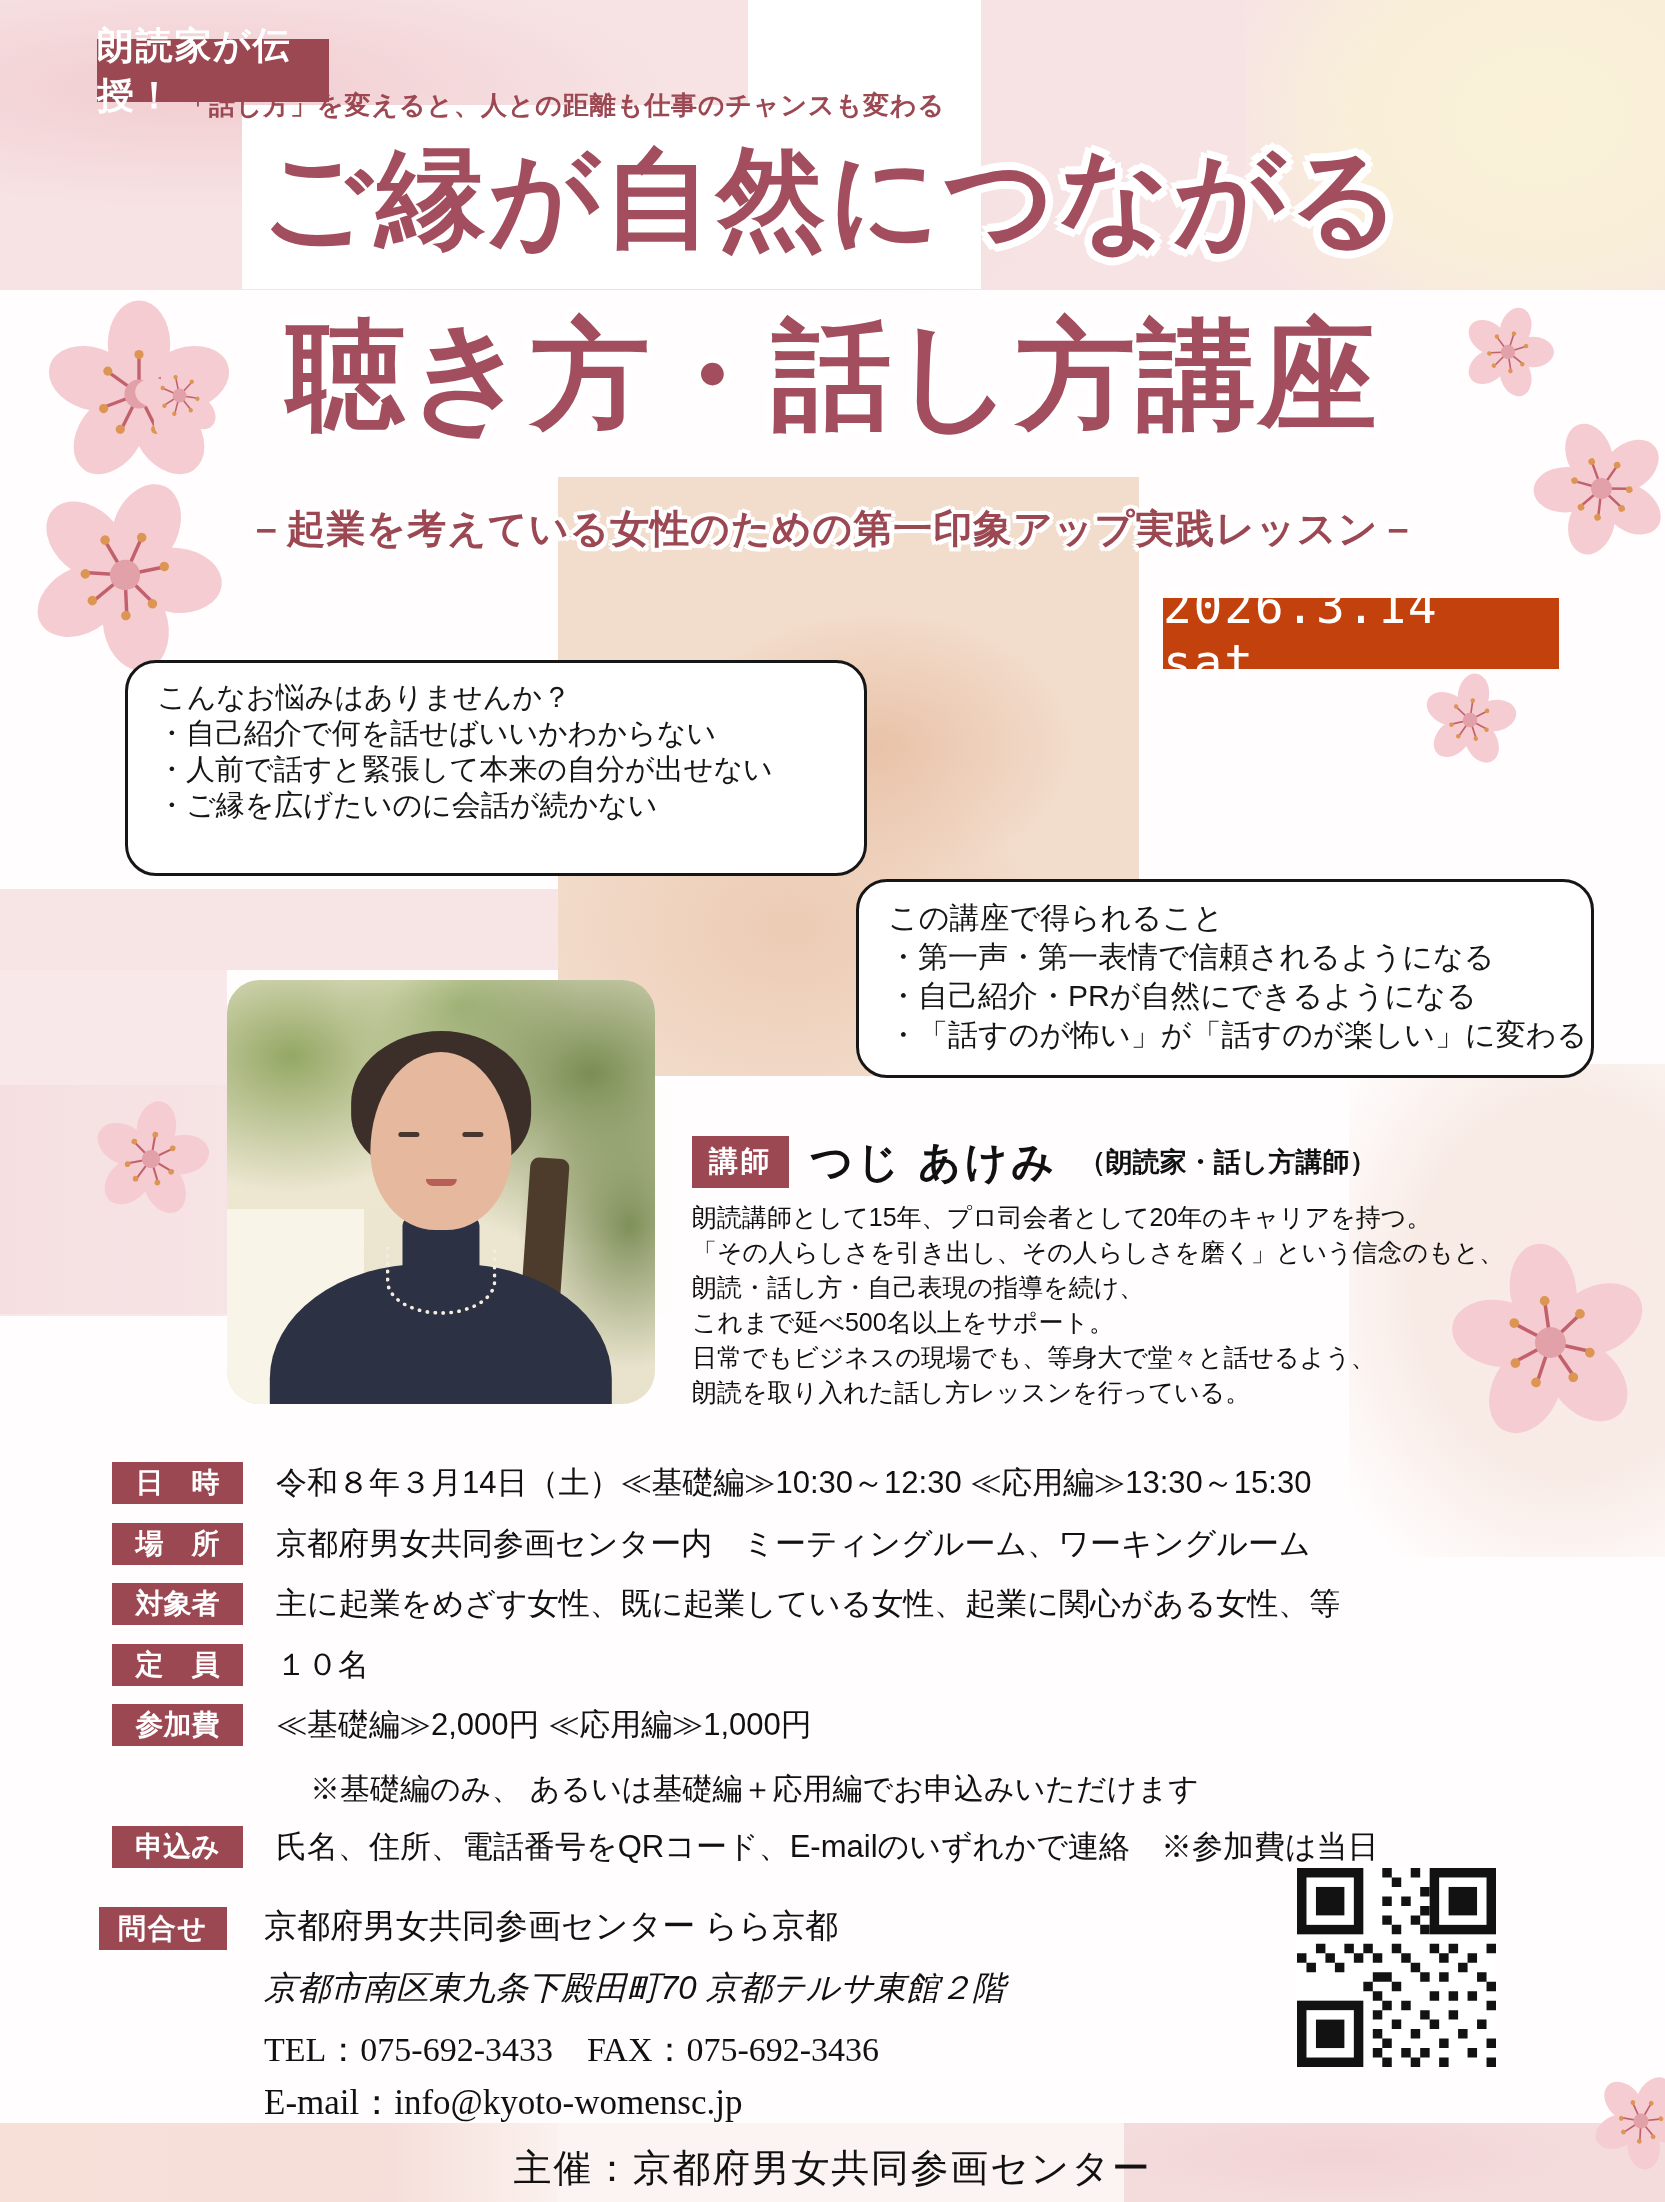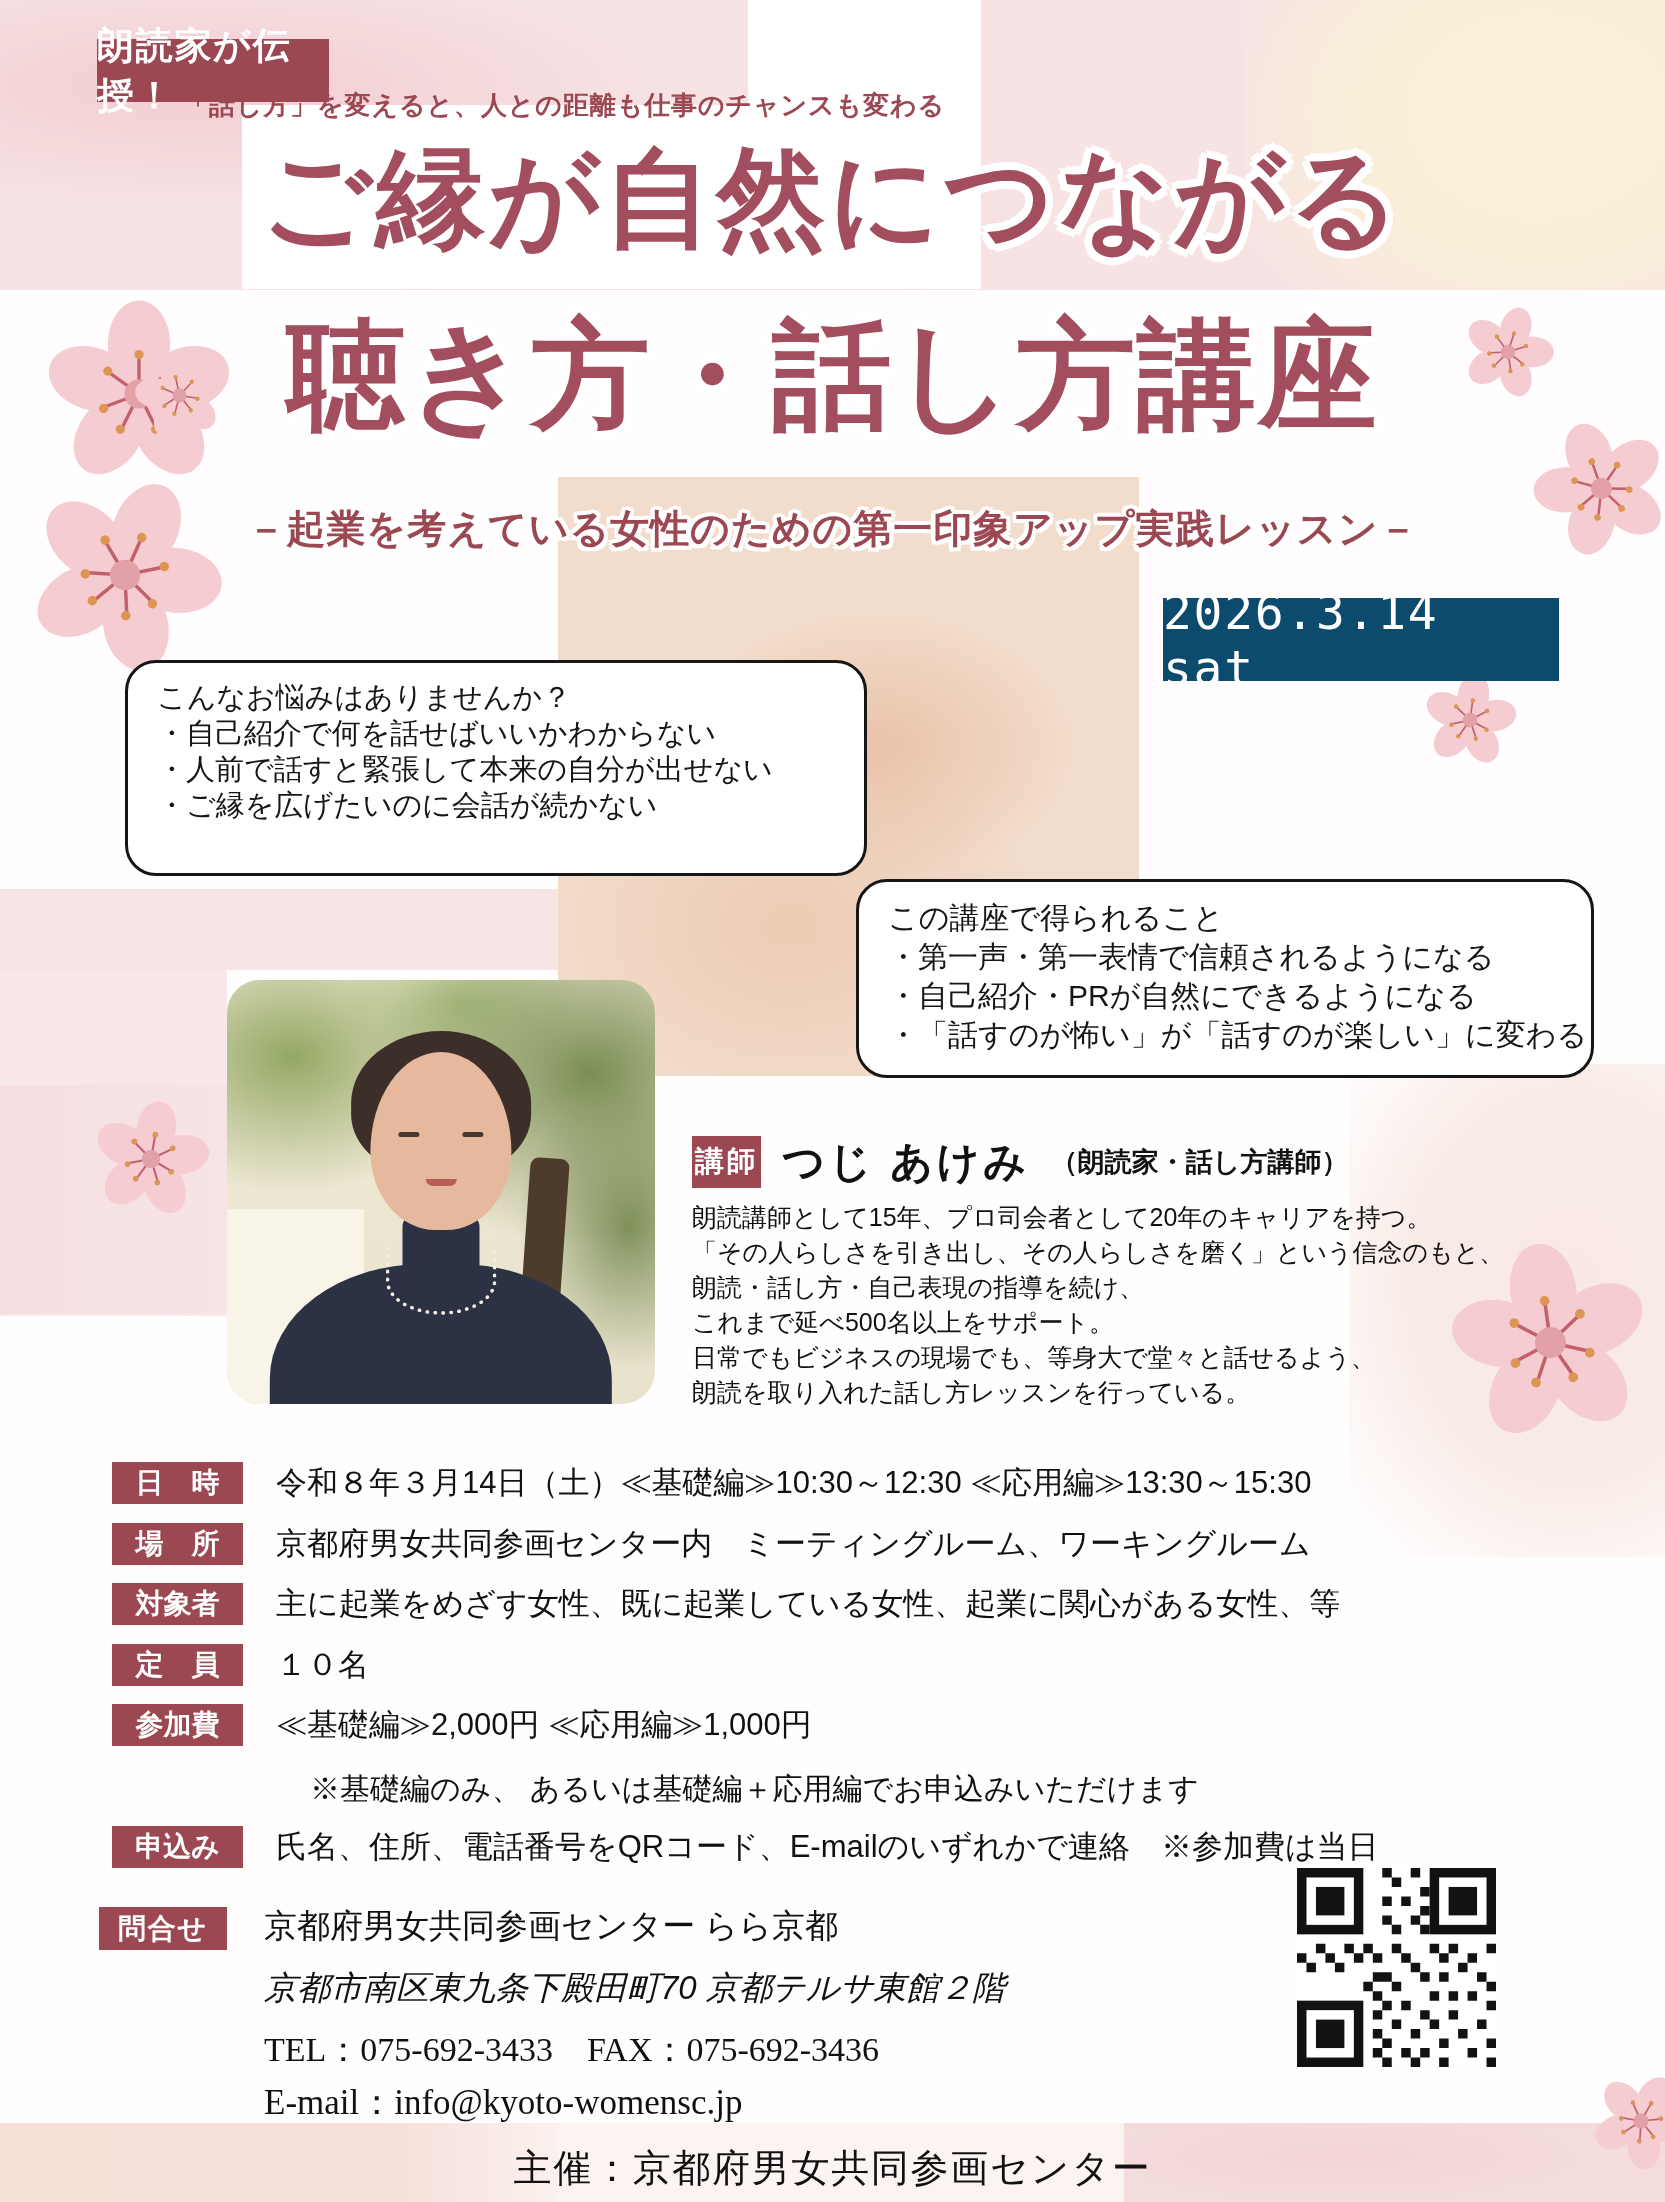--- a/index.html
+++ b/index.html
@@ -60,22 +60,22 @@
   }
   .title-1{top:126px;font-size:109px;letter-spacing:3.5px;}
   .title-2{top:296px;font-size:119px;letter-spacing:1.7px;}
   .subtitle{
     position:absolute;left:0;top:502px;width:1665px;text-align:center;
     color:#9c4853;font-size:39px;font-weight:bold;letter-spacing:0.9px;
     text-shadow:-3.5px -3.5px 0 #fff,3.5px -3.5px 0 #fff,-3.5px 3.5px 0 #fff,3.5px 3.5px 0 #fff,
                 -4.3px 0 0 #fff,4.3px 0 0 #fff,0 -4.3px 0 #fff,0 4.3px 0 #fff;
   }
   .date-badge{
-    position:absolute;left:1163px;top:598px;width:396px;height:83px;
-    background:#0c4a6e;color:#ffffff;display:flex;align-items:center;justify-content:center;
+    position:absolute;left:1163px;top:598px;width:396px;height:71px;
+    background:#c2410c;color:#ffffff;display:flex;align-items:center;justify-content:center;
     font-family:"DejaVu Sans Mono",monospace;font-size:48px;letter-spacing:1.7px;
   }
   
   .bubble{
     position:absolute;background:#ffffff;border:3.5px solid #161616;border-radius:31px;
     box-sizing:border-box;padding:15.6px 29px;font-size:29px;line-height:36px;color:#161616;
   }
   .bubble-worries{left:125px;top:660px;width:742px;height:216px;}
   .bubble-benefits{left:856px;top:879px;width:738px;height:199px;font-size:30px;line-height:39px;}
   .bubble div{white-space:nowrap;}
@@ -101,21 +101,21 @@
   .ph-eye{position:absolute;top:45%;width:15%;height:4.3px;background:#463731;border-radius:2.6px;}
   .ph-eye.l{left:20%;} .ph-eye.r{right:20%;}
   .ph-mouth{position:absolute;left:50%;top:71%;transform:translateX(-50%);width:22%;height:7.8px;
     background:#b85d58;border-radius:0 0 10.4px 10.4px;}
   .ph-pearls{position:absolute;left:50%;bottom:21%;transform:translateX(-50%);width:24%;height:15%;
     border:4.3px dotted #f4ecdf;border-top:none;border-radius:0 0 60% 60%;}
   
   .inst-row{position:absolute;left:692px;top:1134px;display:flex;align-items:center;gap:21px;}
   .inst-label{
     background:#9c4853;color:#fff;font-size:29px;font-weight:bold;
-    padding:6px 3px;letter-spacing:2.6px;
+    padding:6px 17px;letter-spacing:2.6px;
   }
   .inst-name{font-size:42px;font-weight:bold;letter-spacing:3.5px;color:#111;}
   .inst-note{font-size:27px;font-weight:bold;color:#111;}
   .inst-bio{position:absolute;left:692px;top:1200px;width:917px;font-size:25px;line-height:35px;color:#111;}
   .inst-bio div{white-space:nowrap;}
   
   .drow{position:absolute;left:112px;display:flex;align-items:center;}
   .dlabel{
     width:131px;height:42px;background:#9c4853;color:#fff;font-size:28px;font-weight:bold;
     display:flex;align-items:center;justify-content:center;flex:none;

